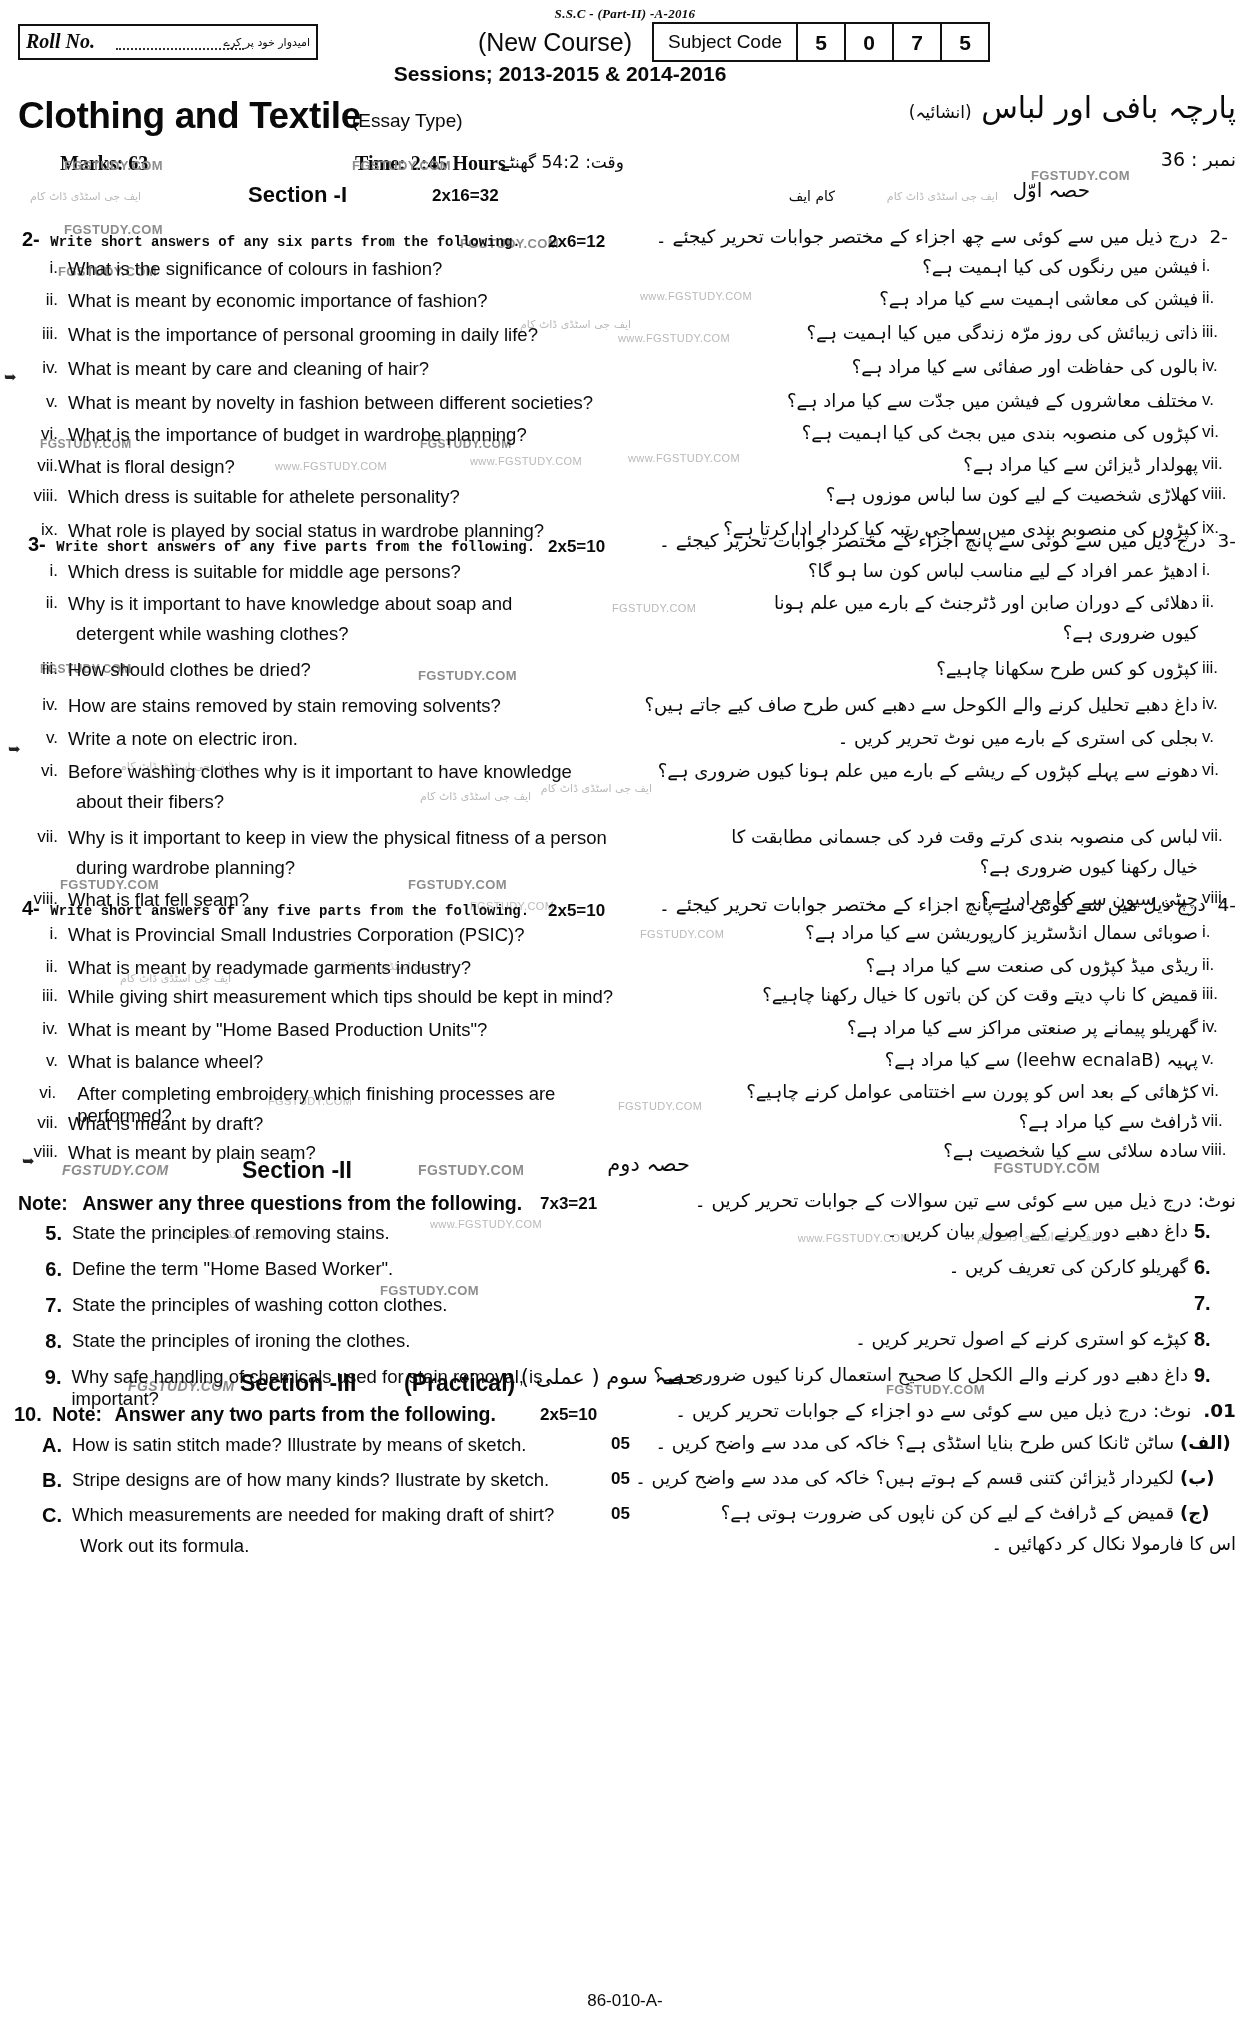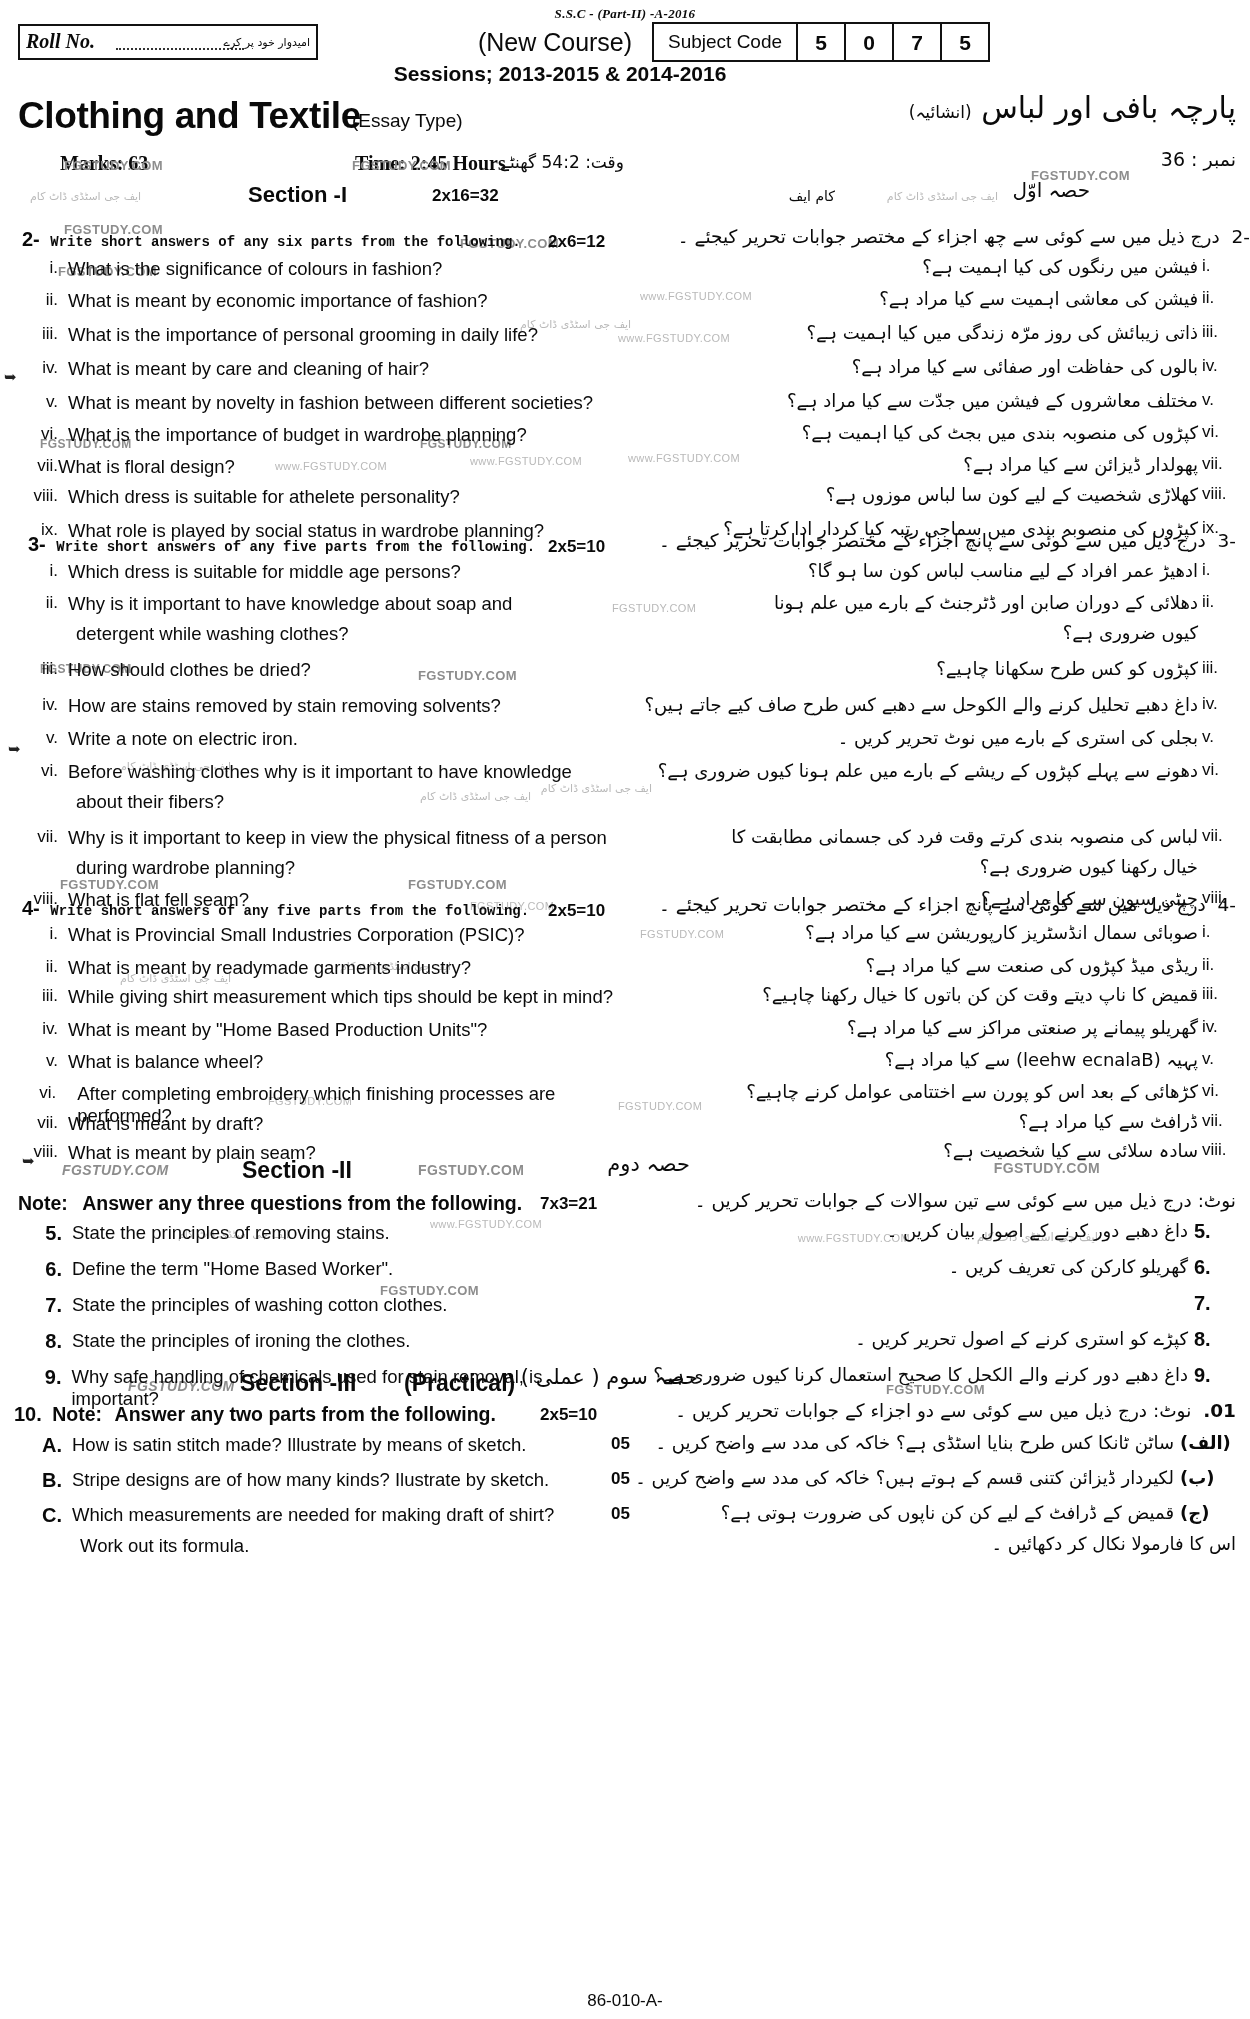--- a/index.html
+++ b/index.html
@@ -142,21 +142,21 @@
   <div class="abs wm ur lite" style="top:1230px;right:152px;font-size:12px">ایف جی اسٹڈی ڈاٹ کام</div>
   <div class="abs wm" style="top:1283px;left:380px;font-size:13px">FGSTUDY.COM</div>
   <div class="abs wm" style="top:1378px;left:128px;font-size:14px;font-style:italic">FGSTUDY.COM</div>
   <div class="abs wm" style="top:1382px;right:265px;font-size:13px">FGSTUDY.COM</div>
 
   <div class="abs" style="top:228px;left:22px;width:600px">
     <span class="qnum">2-</span>
     <span class="qhead" style="margin-left:6px">Write short answers of any six parts from the following.</span>
   </div>
   <div class="abs marksc" style="top:232px;left:548px">2x6=12</div>
-  <div class="abs ur urh" style="top:226px;right:0;width:610px">
+  <div class="abs ur urh" style="top:226px;right:22px;width:610px">
     <span>-2</span>
     <span style="margin-right:6px">درج ذیل میں سے کوئی سے چھ اجزاء کے مختصر جوابات تحریر کیجئے ۔</span>
   </div>
 
   <div class="abs" style="top:258px;left:18px;width:612px">
     <div style="display:flex;height:32px">
         <span class="rn" style="width:40px">i.</span>
         <span class="qtext" style="margin-left:10px">What is the significance of colours in fashion?</span>
       </div>
     <div style="display:flex;height:34px">

